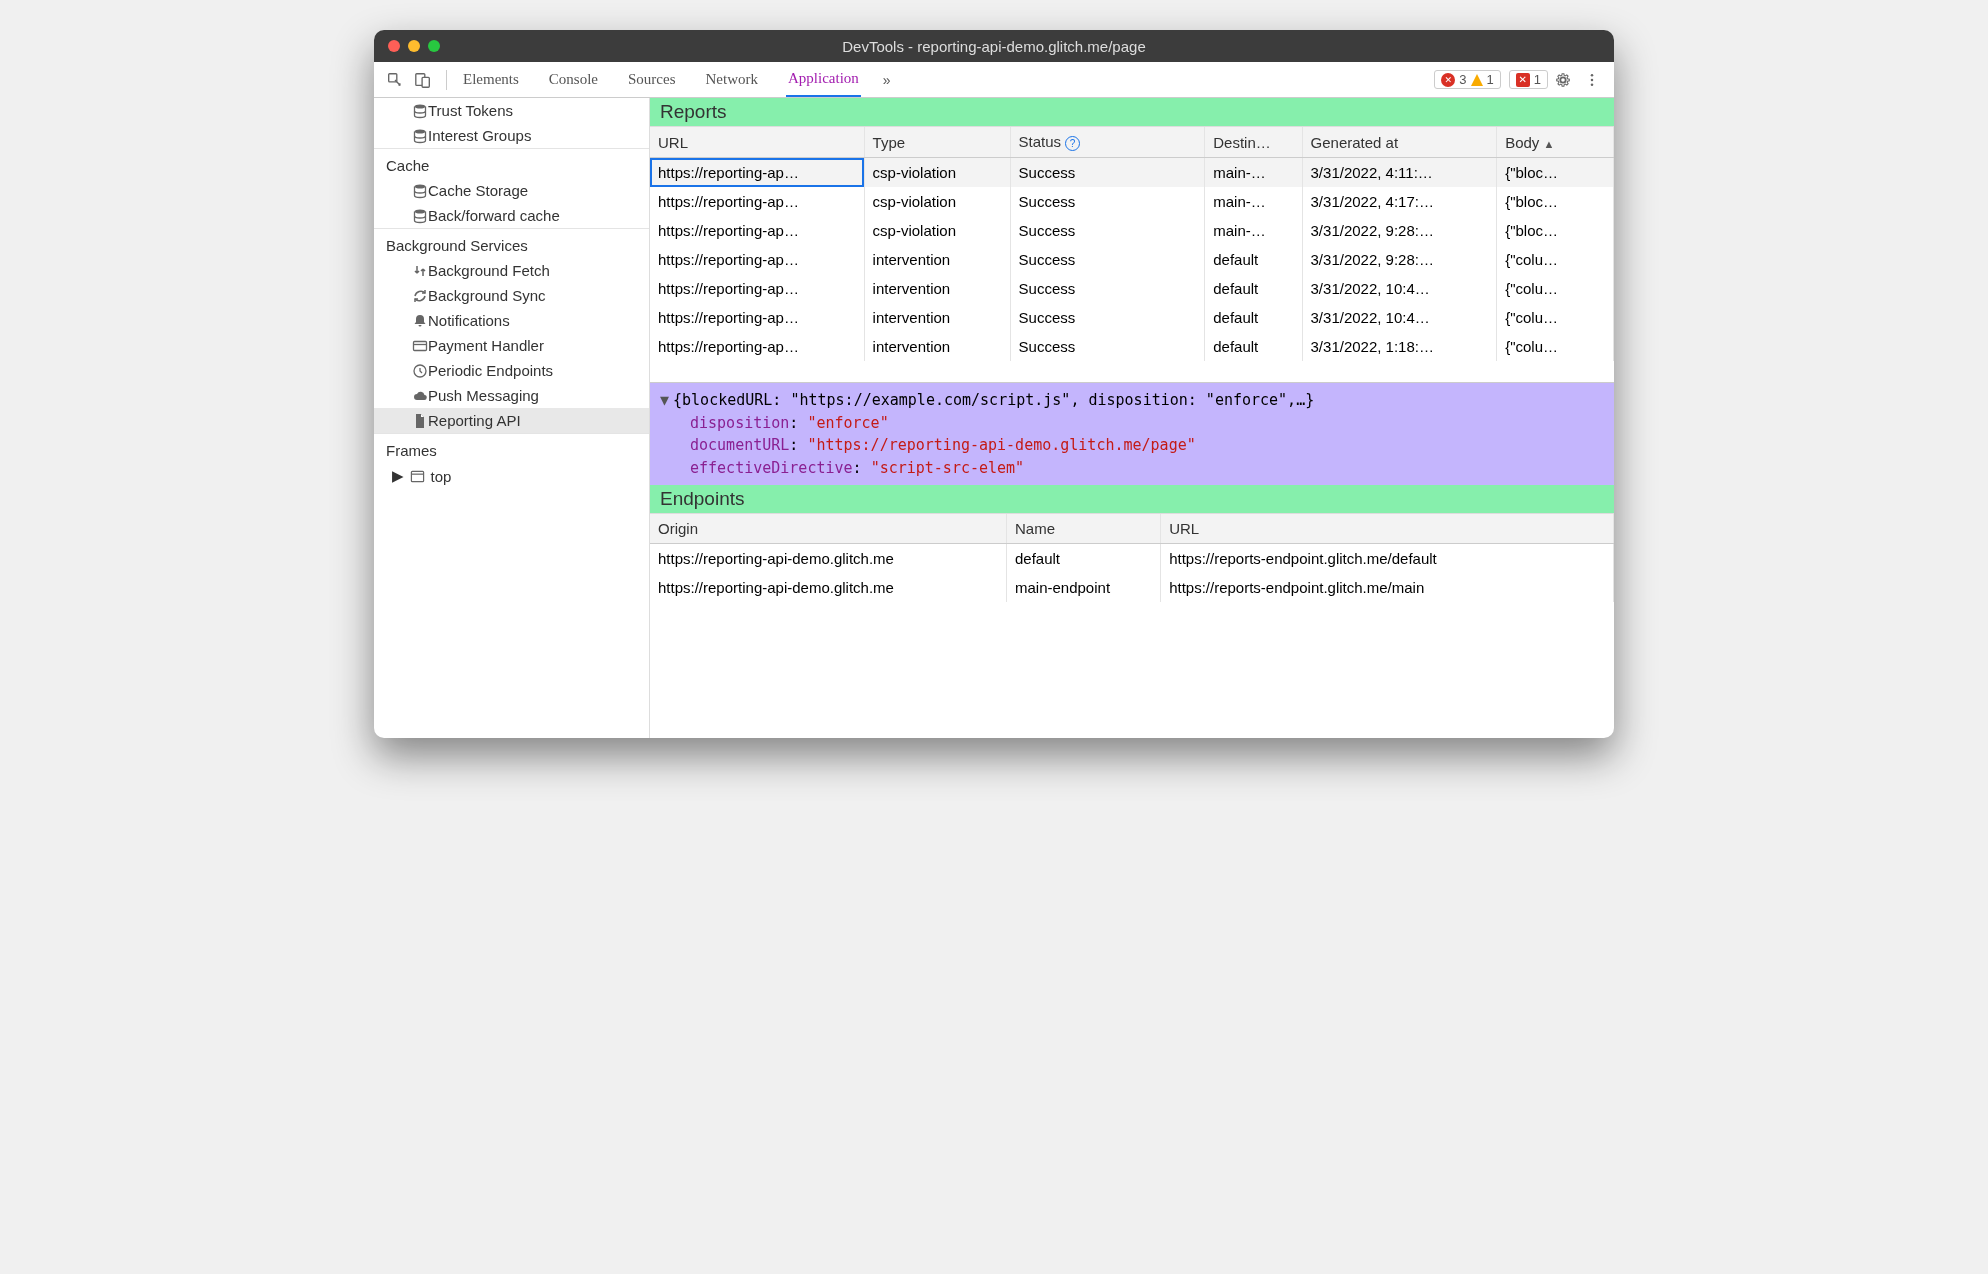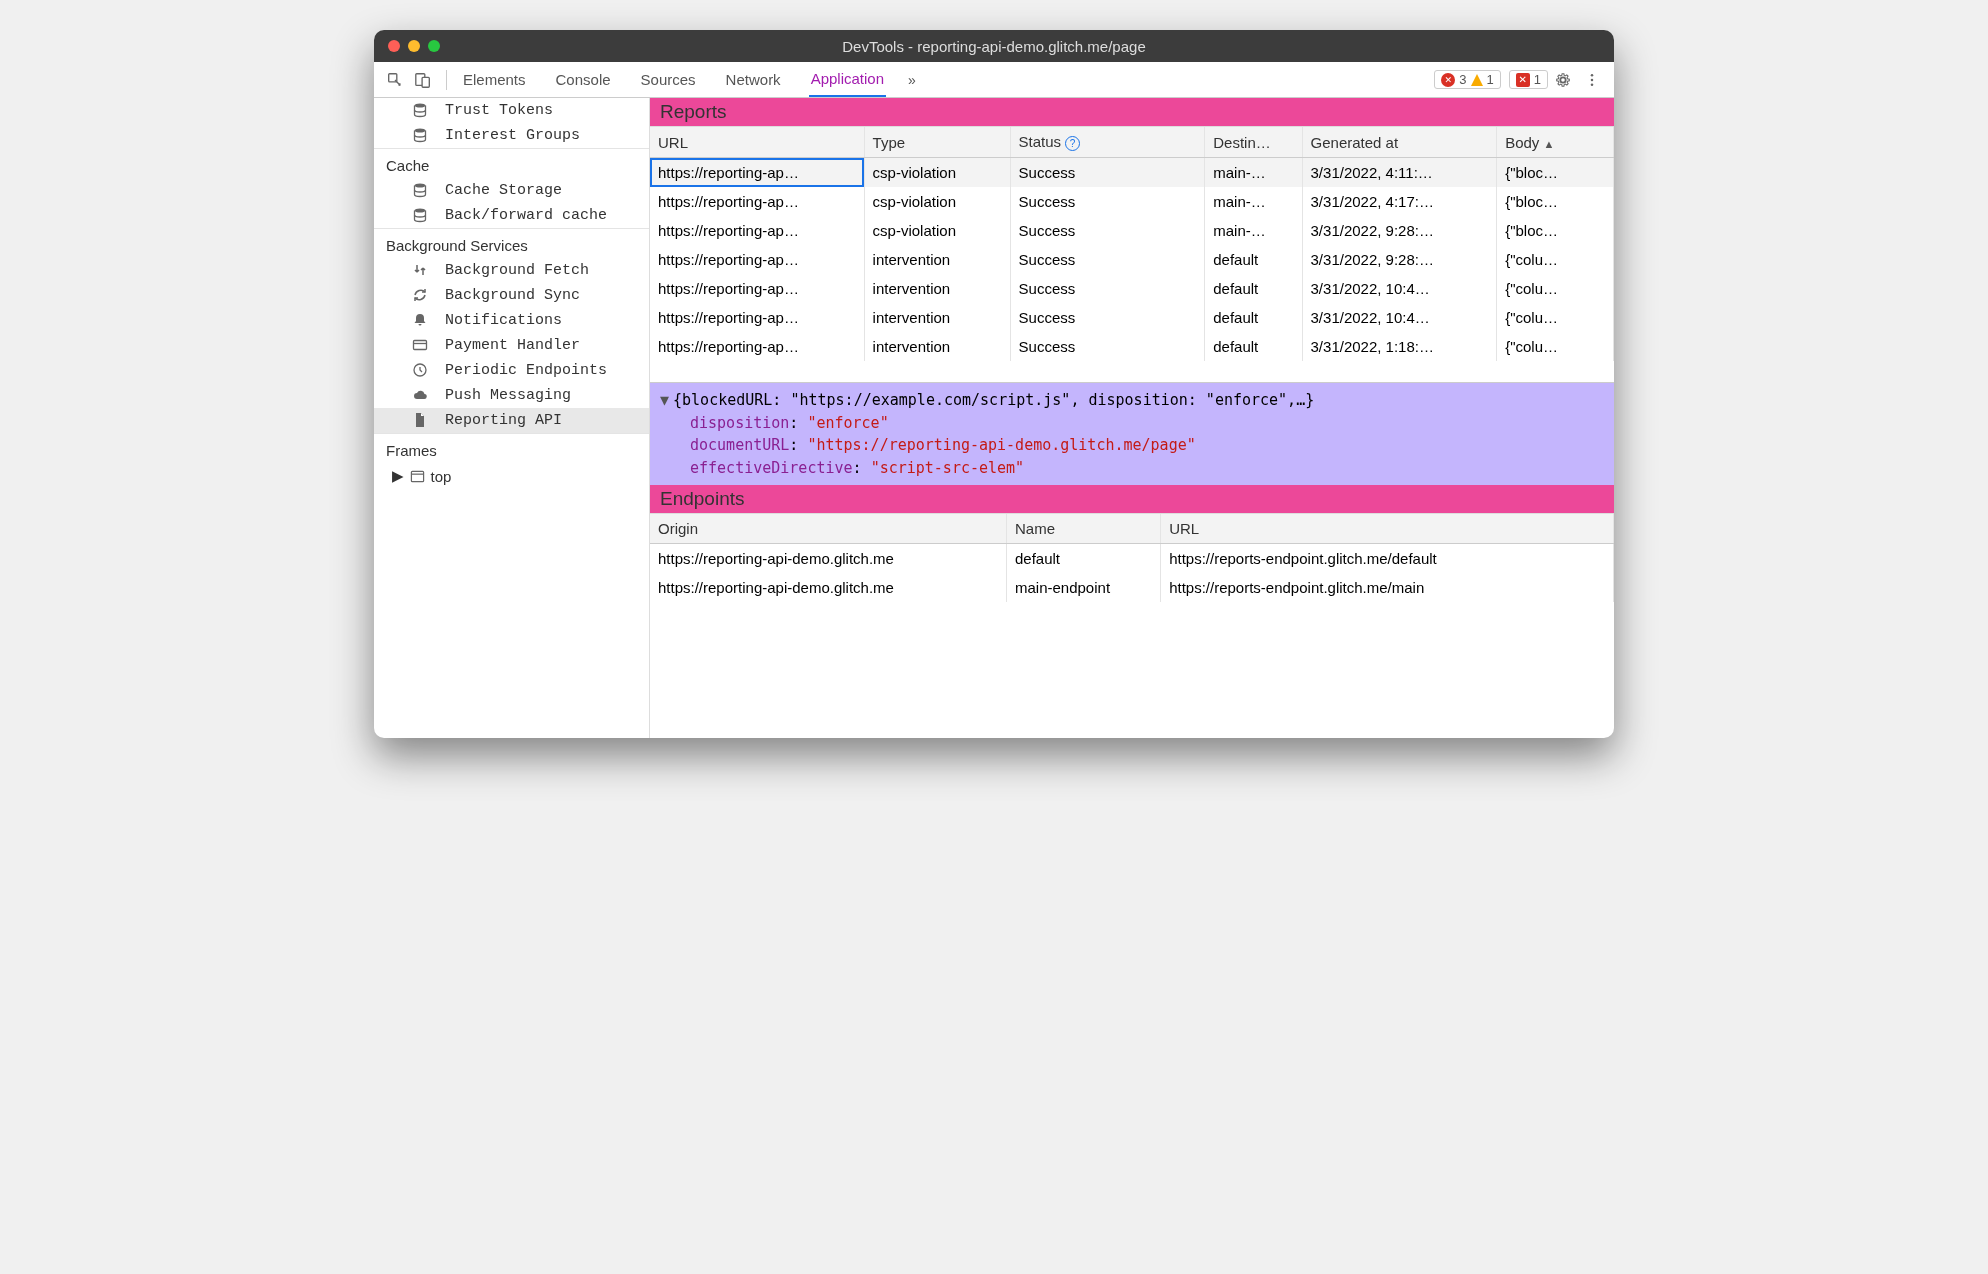--- a/index.html
+++ b/index.html
@@ -41,39 +41,39 @@
     height: 36px;
     border-bottom: 1px solid #ccc;
     display: flex;
     align-items: center;
     padding: 0 8px;
     font-size: 15px;
     color: #555;
   }
   .tb-icons { display:flex; align-items:center; gap:10px; padding:0 4px; }
   .tb-divider { width:1px; height:20px; background:#ccc; margin:0 10px; }
-  .tabs { display:flex; gap:26px; margin-left: 4px; height:100%; align-items:center;}
+  .tabs { display:flex; gap:26px; margin-left: 4px; height:100%; align-items:center;font-family:Liberation Serif, serif;}
   .tab { cursor:pointer; padding: 0 2px; height:100%; display:flex; align-items:center;}
   .tab.active { color:#a21caf; border-bottom:2px solid #1a73e8; font-weight:400;}
   .spacer { flex:1; }
   .badges { display:flex; align-items:center; gap:8px; font-size:13px;}
   .badge-box { border:1px solid #ccc; border-radius:3px; padding:1px 6px; display:flex; align-items:center; gap:4px;}
   .err-circle { width:14px; height:14px; border-radius:50%; background:#d93025; color:#fff; font-size:9px; display:flex; align-items:center; justify-content:center;}
   .warn-tri { width:0; height:0; border-left:6px solid transparent; border-right:6px solid transparent; border-bottom:12px solid #f9ab00; position:relative;}
   .blocked-sq { width:14px; height:14px; border-radius:2px; background:#d93025; color:#fff; font-size:10px; display:flex; align-items:center; justify-content:center;}
   .gear, .kebab { color:#666; cursor:pointer; padding:0 6px;}
   .content { display:flex; height: 640px;}
   .sidebar { width: 276px; border-right:1px solid #ddd; overflow:hidden; font-size:15px; color:#333;}
-  .side-item { display:flex; align-items:flex-start; gap:17px; padding:4px 10px 4px 38px; cursor:pointer;font-family:Liberation Mono, monospace;}
+  .side-item { display:flex; align-items:flex-end; gap:0; padding:4px 10px 4px 38px; cursor:pointer;}
   .side-item.selected { background:#e8e8e8;}
   .side-group { font-weight:400; padding:8px 12px 4px 12px; border-top:1px solid #e4e4e4;}
   .side-item .ic { width:16px; height:16px; color:#666; display:flex; align-items:center; justify-content:center;}
   .tree-item { display:flex; align-items:center; gap:6px; padding:4px 0 4px 18px;}
   .main { flex:1; display:flex; flex-direction:column; overflow:hidden;}
-  .panel-title { font-size:19px; padding:3px 10px; border-bottom:1px solid #ddd; background:#ec4899; color:#333;}
+  .panel-title { font-size:19px; padding:3px 10px; border-bottom:1px solid #ddd; background:#86efac; color:#333;}
   .tbl { width:100%; border-collapse:collapse; table-layout:fixed;}
   .tbl th, .tbl td { text-align:left; padding:6px 8px; font-size:15px; border-right:1px solid #e4e4e4; white-space:nowrap; overflow:hidden; text-overflow:ellipsis;}
   .tbl th { background:#f3f3f3; border-bottom:1px solid #ccc; font-weight:400; color:#333;}
   .tbl tr.selected td:first-child { outline:2px solid #1a73e8; outline-offset:-2px; background:#f3f3f3;}
   .tbl tr.selected td { background:#f3f3f3;}
   .help-circle { display:inline-flex; width:15px; height:15px; border:1.5px solid #1a73e8; border-radius:50%; color:#1a73e8; font-size:10px; align-items:center; justify-content:center; margin-left:4px;}
   .sort-arrow { font-size:11px; color:#555; margin-left:4px;}
   .detail {
     font-family: "SF Mono", Monaco, Menlo, monospace; font-size:15px;
     padding:6px 10px; border-top:1px solid #ccc; background:#c4b5fd; overflow:hidden;

